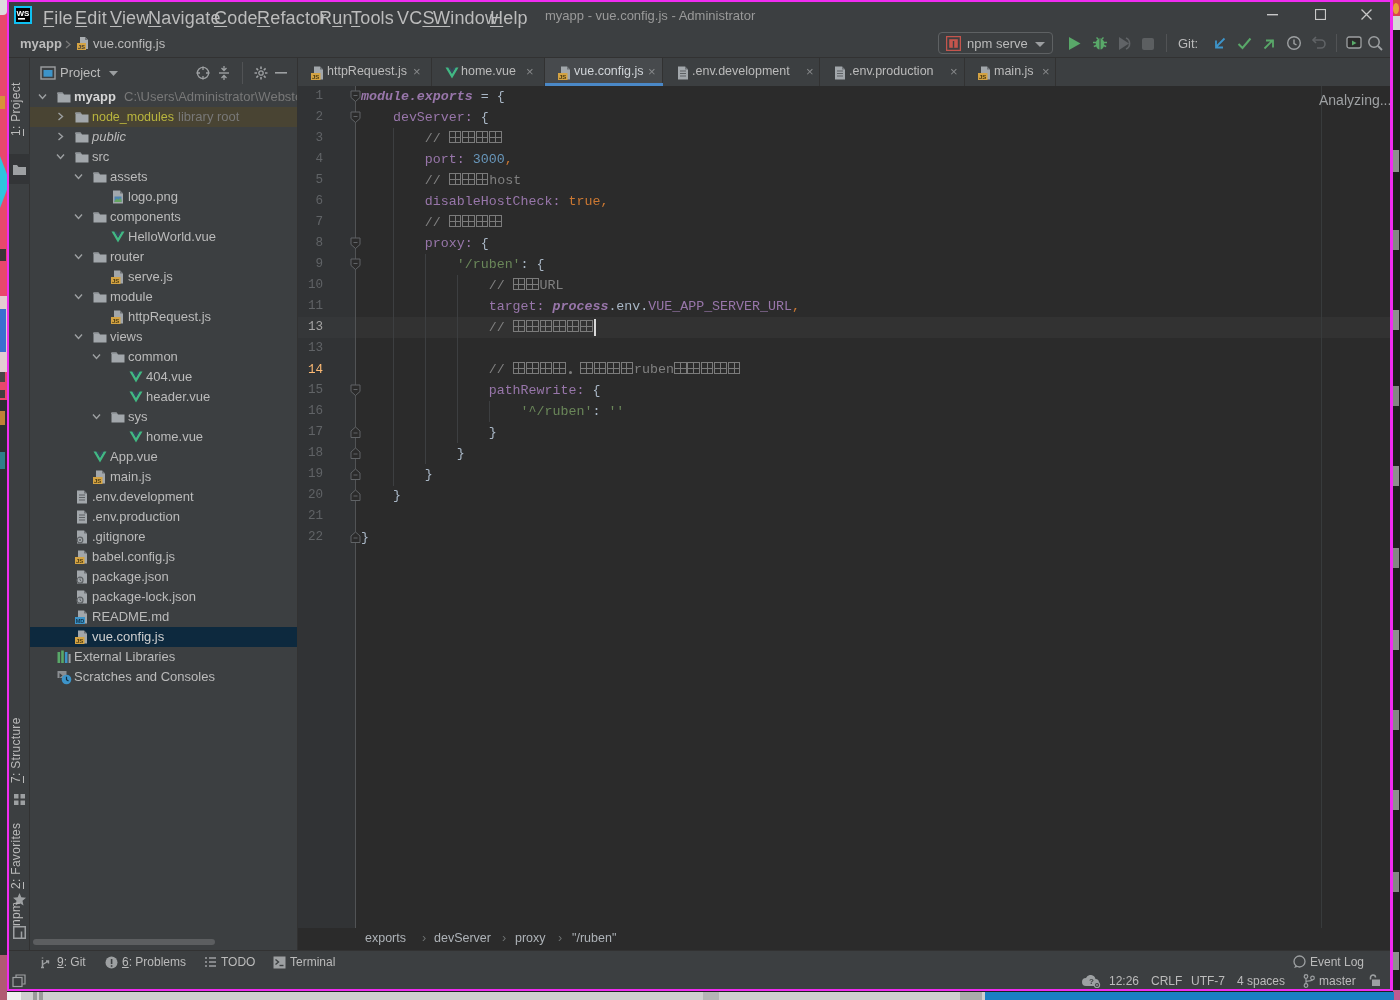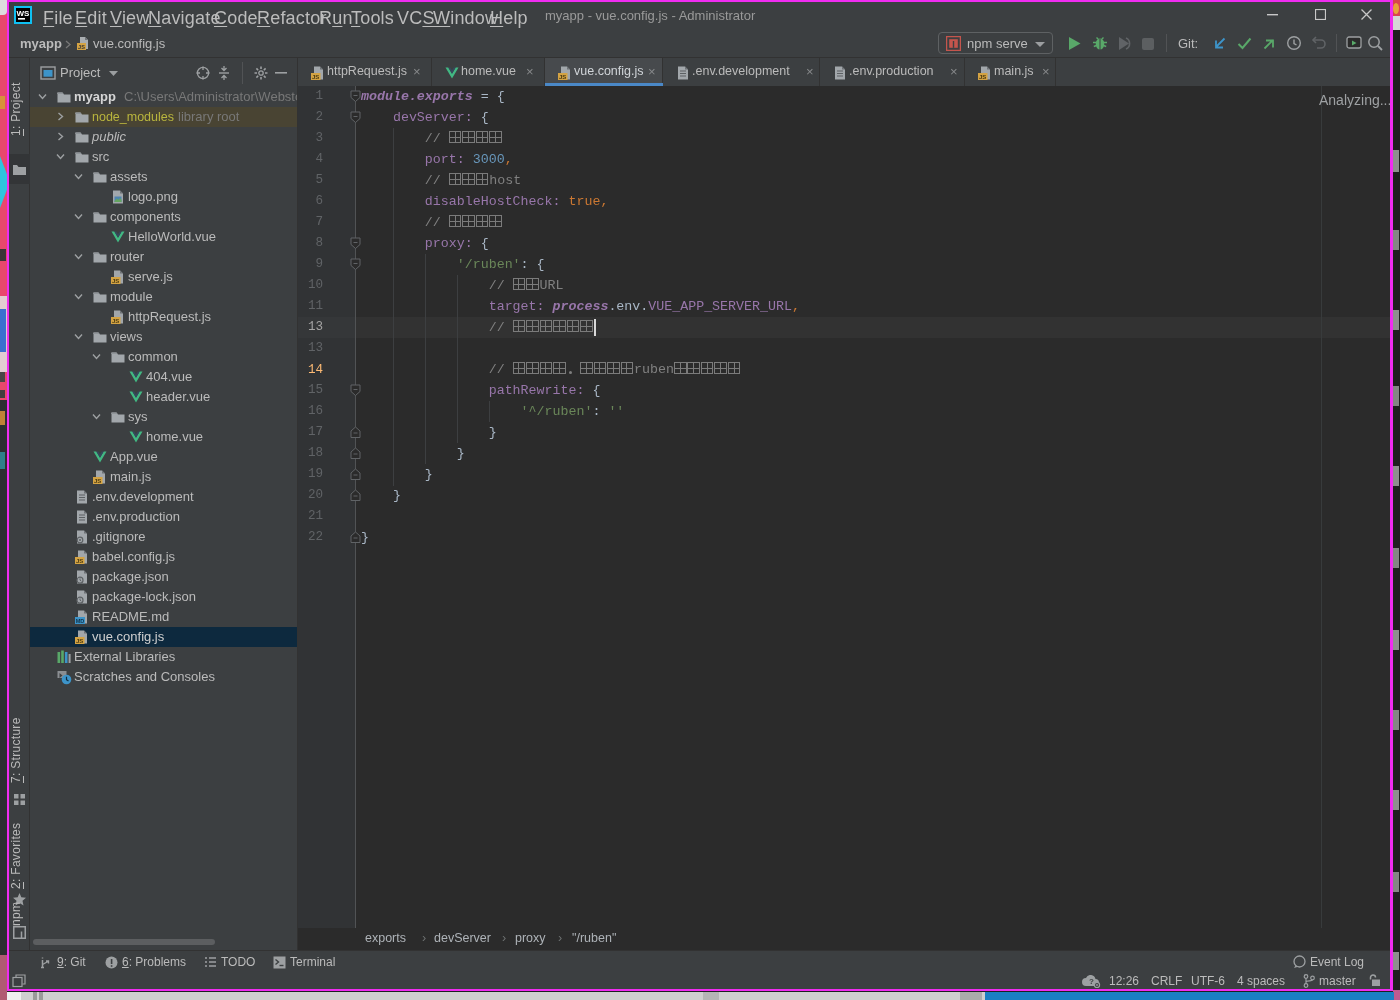--- a/index.html
+++ b/index.html
@@ -734,21 +734,21 @@
           <path d="M4 3.5 V1 H13 V10 H10.5" fill="none" stroke="#9da0a2" stroke-width="1.2"></path>
         </svg>
  <svg class="abs" style="left:1072px;top:2px" width="22" height="13" viewBox="0 0 22 13">
           <path d="M5 11 a4 4 0 0 1 0-8 a5 5 0 0 1 9.5 1 a3.5 3.5 0 0 1 0 7 z" fill="#9da0a2"></path>
           <text x="8" y="9" font-size="8" font-weight="bold" fill="#3c3f41" font-family="Liberation Sans">?</text>
           <circle cx="16" cy="10" r="2.6" fill="#3c3f41" stroke="#9da0a2" stroke-width="1.2"></circle>
           <circle cx="16" cy="10" r="0.9" fill="#9da0a2"></circle>
         </svg>
  <div class="sitem" style="left:1100px;top:1px">12:26</div>
  <div class="sitem" style="left:1142px;top:1px">CRLF</div>
- <div class="sitem" style="left:1182px;top:1px">UTF-6</div>
+ <div class="sitem" style="left:1182px;top:1px">UTF-7</div>
  <div class="sitem" style="left:1228px;top:1px">4 spaces</div>
  <svg class="abs" style="left:1294px;top:1px" width="12" height="14">
           <circle cx="3" cy="11.5" r="1.8" fill="none" stroke="#9da0a2" stroke-width="1.2"></circle>
           <circle cx="3" cy="2.5" r="1.8" fill="none" stroke="#9da0a2" stroke-width="1.2"></circle>
           <circle cx="9.5" cy="4" r="1.8" fill="none" stroke="#9da0a2" stroke-width="1.2"></circle>
           <path d="M3 4.3 V9.7 M3 8 C3 6 9.5 7.5 9.5 5.8" fill="none" stroke="#9da0a2" stroke-width="1.2"></path>
         </svg>
  <div class="sitem" style="left:1310px;top:1px">master</div>
  <svg class="abs" style="left:1359px;top:1px" width="13" height="13" viewBox="0 0 13 13">
           <rect x="4" y="5.5" width="8" height="6.5" fill="#9da0a2"></rect>

